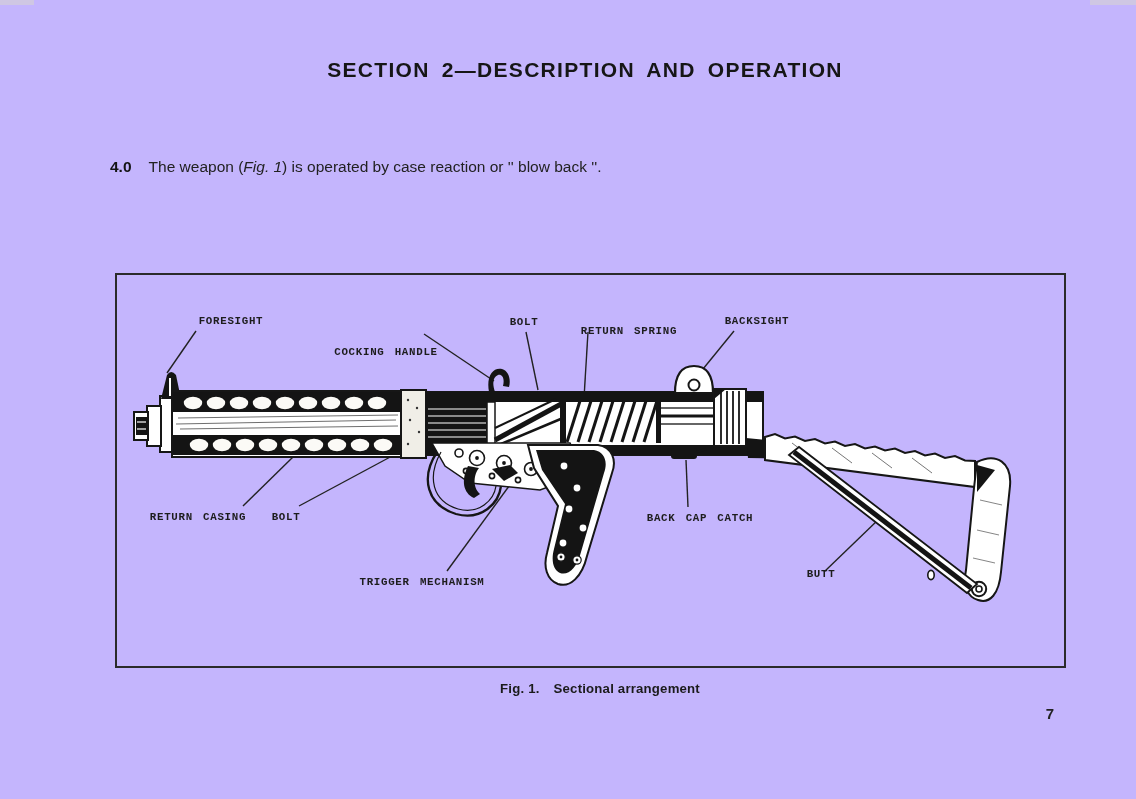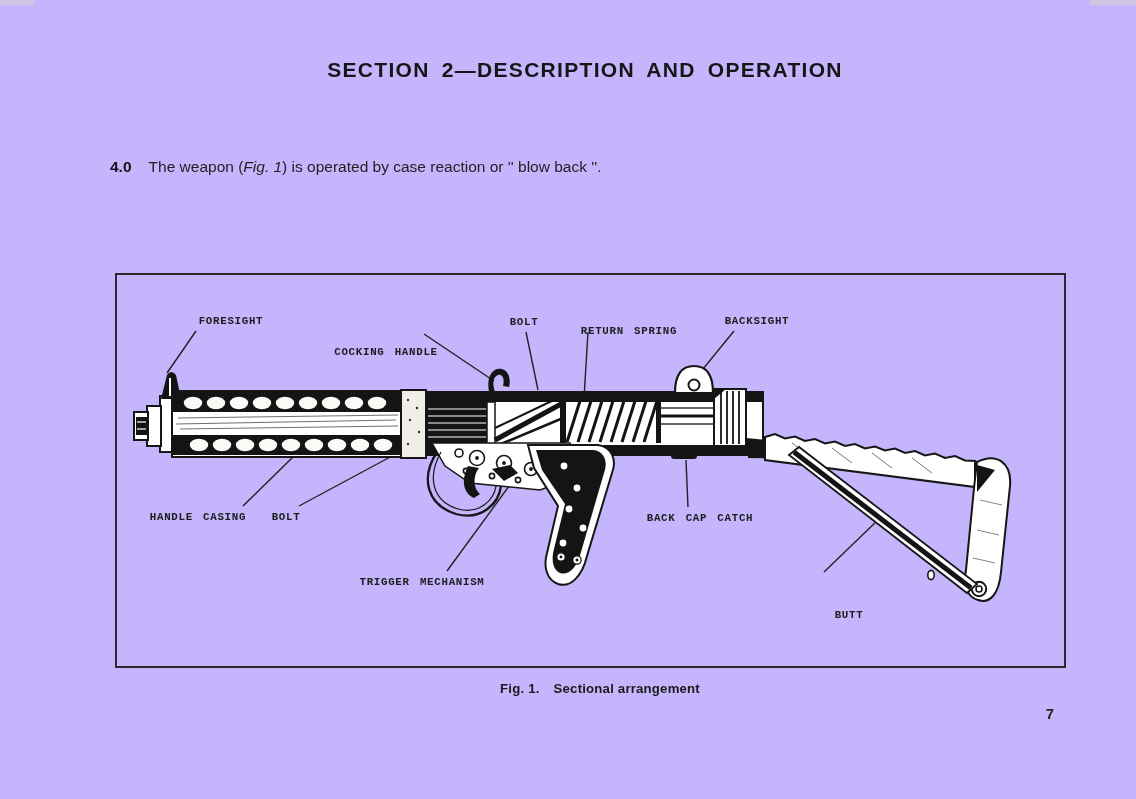--- a/index.html
+++ b/index.html
@@ -271,25 +271,25 @@
       <line x1="794" y1="452" x2="971" y2="588" stroke="#141414" stroke-width="5"></line>
       <ellipse cx="931" cy="575" rx="3.2" ry="4.6" fill="#fff" stroke="#161616" stroke-width="1.6"></ellipse>
     </g>
   </svg>
 
   <div class="lbl" style="left:231px;top:315px;">FORESIGHT</div>
   <div class="lbl" style="left:386px;top:315px;margin-top:31px;">COCKING HANDLE</div>
   <div class="lbl" style="left:524px;top:316px;">BOLT</div>
   <div class="lbl" style="left:629px;top:325px;">RETURN SPRING</div>
   <div class="lbl" style="left:757px;top:315px;">BACKSIGHT</div>
-  <div class="lbl" style="left:198px;top:511px;">HANDLE CASING</div>
+  <div class="lbl" style="left:198px;top:511px;">RETURN CASING</div>
   <div class="lbl" style="left:286px;top:511px;">BOLT</div>
   <div class="lbl" style="left:422px;top:576px;">TRIGGER MECHANISM</div>
   <div class="lbl" style="left:700px;top:512px;">BACK CAP CATCH</div>
-  <div class="lbl" style="left:821px;top:609px;margin-left:28px;">BUTT</div>
+  <div class="lbl" style="left:821px;top:568px;">BUTT</div>
 
   <div id="caption">
     <span class="cap-prefix">Fig. 1.</span><span>Sectional arrangement</span>
   </div>
 
   <div id="page-number">7</div>
 
 </div>
 
 </body></html>

